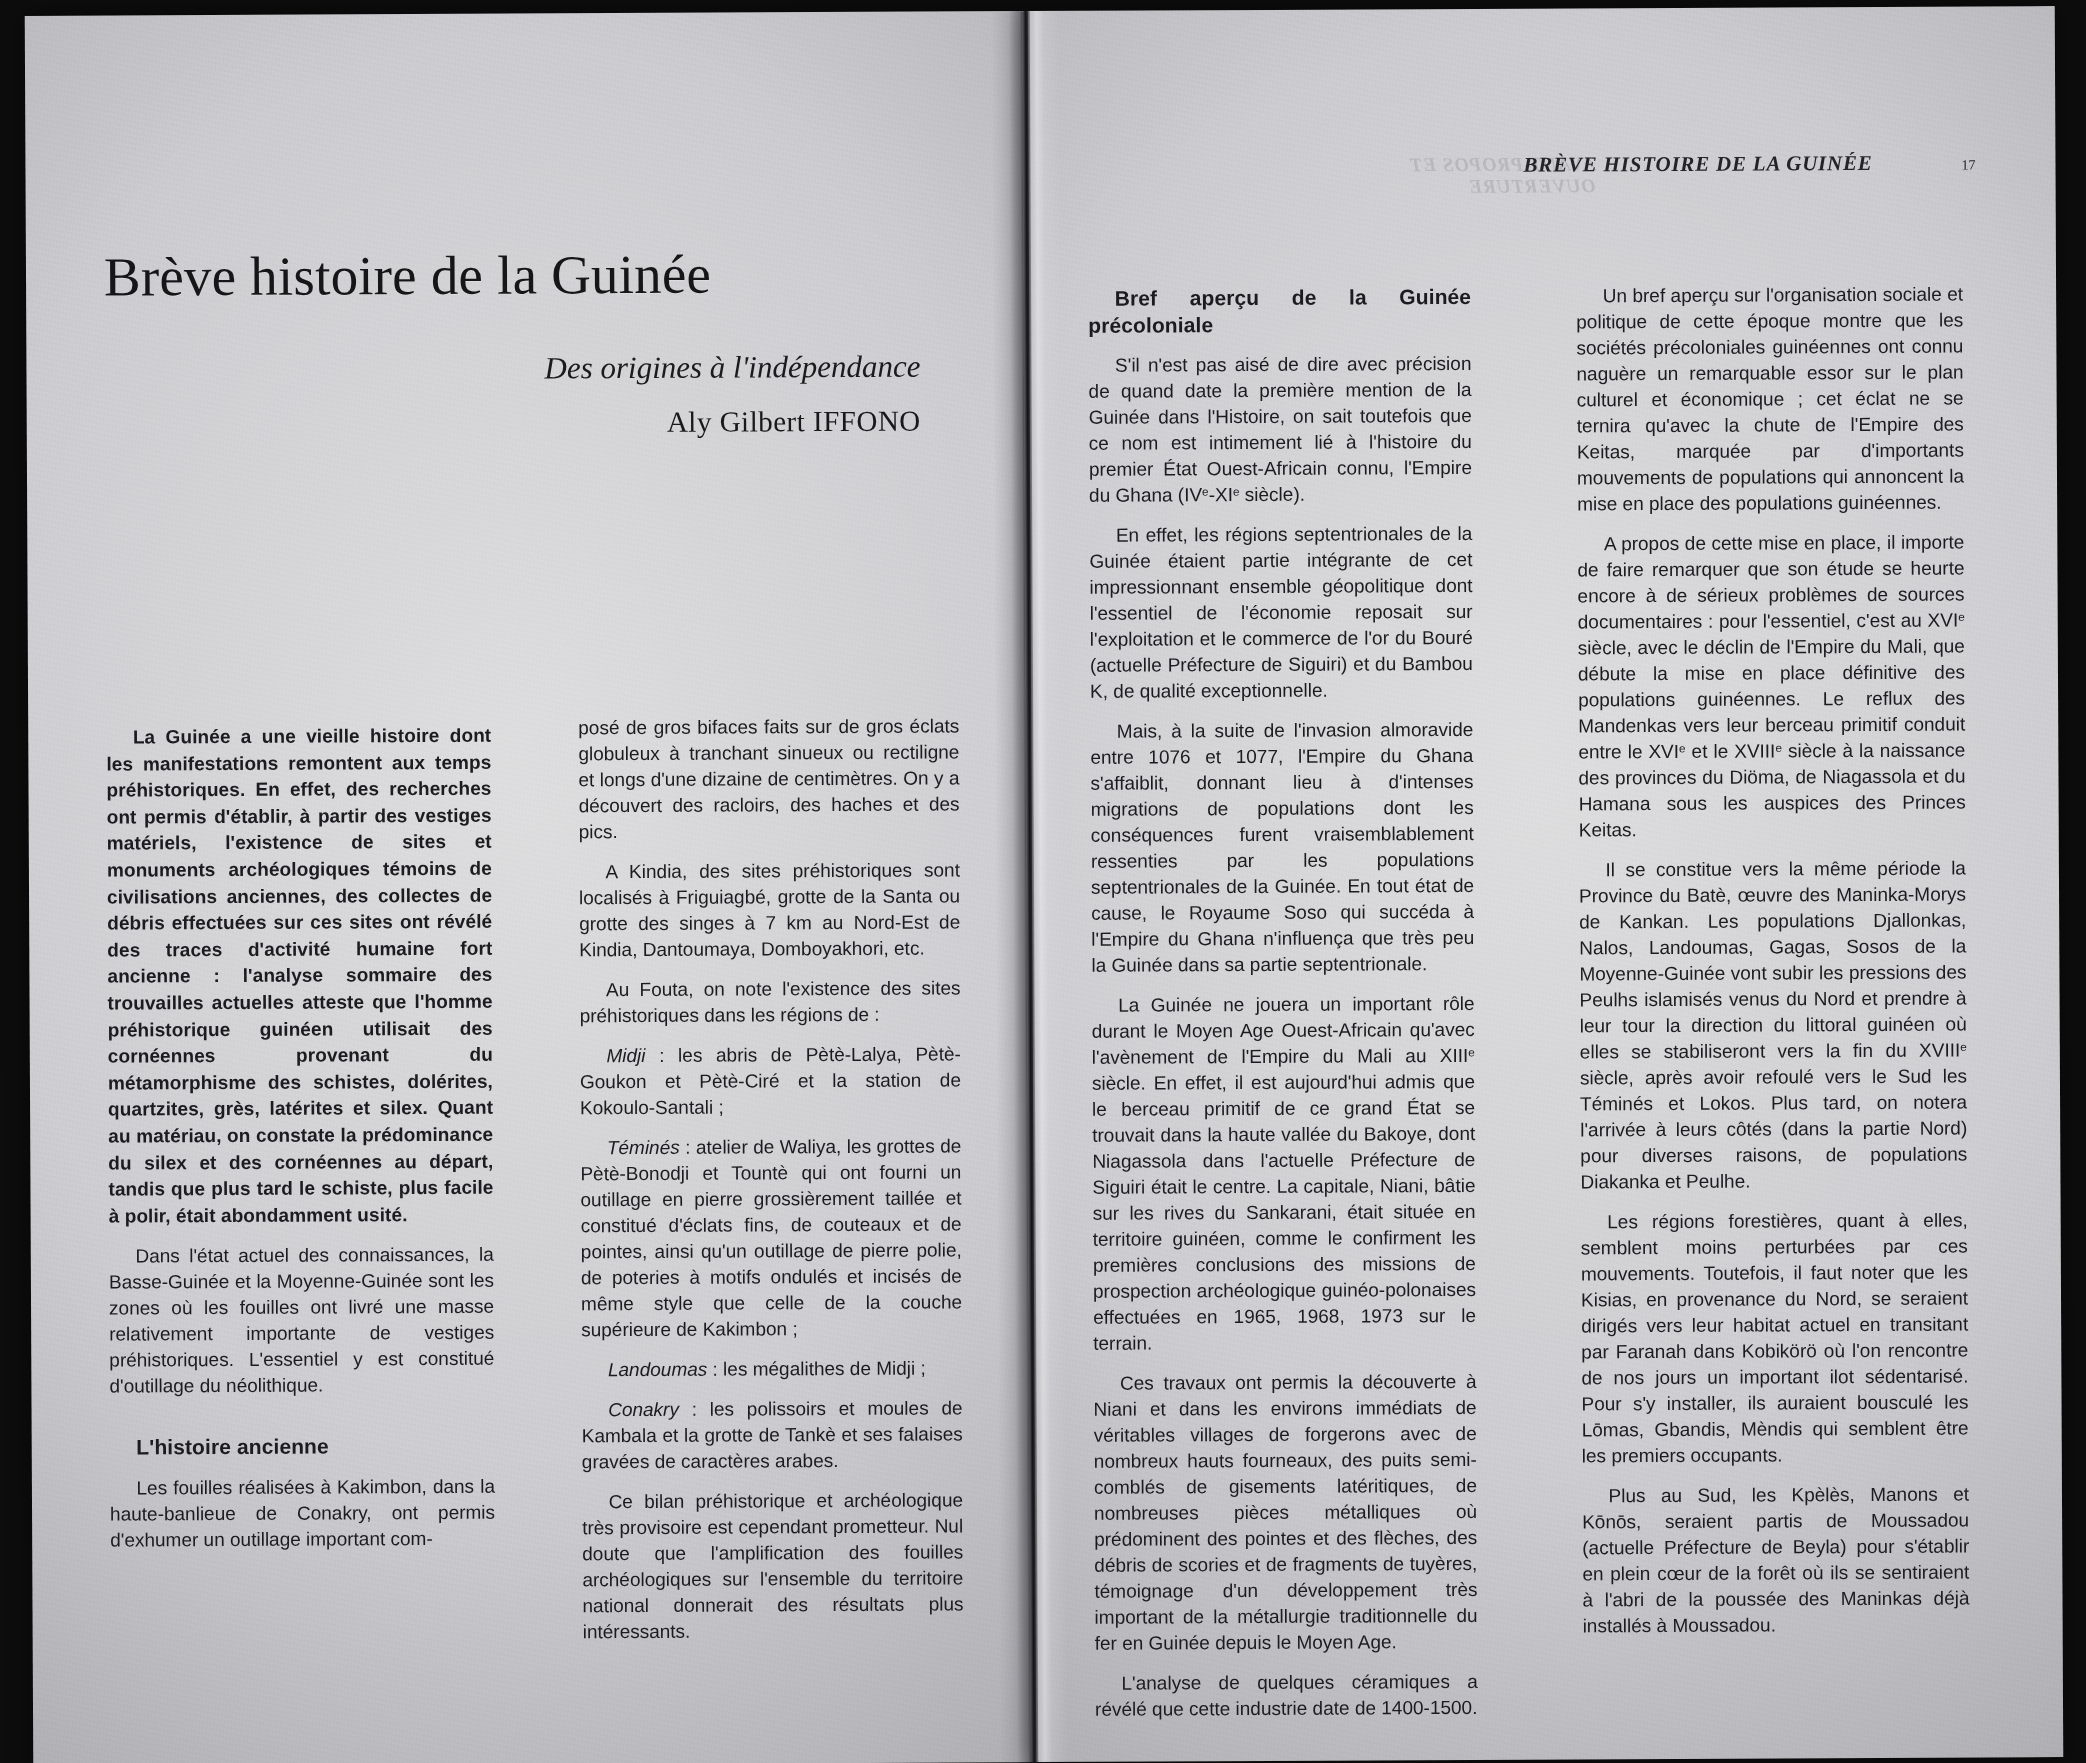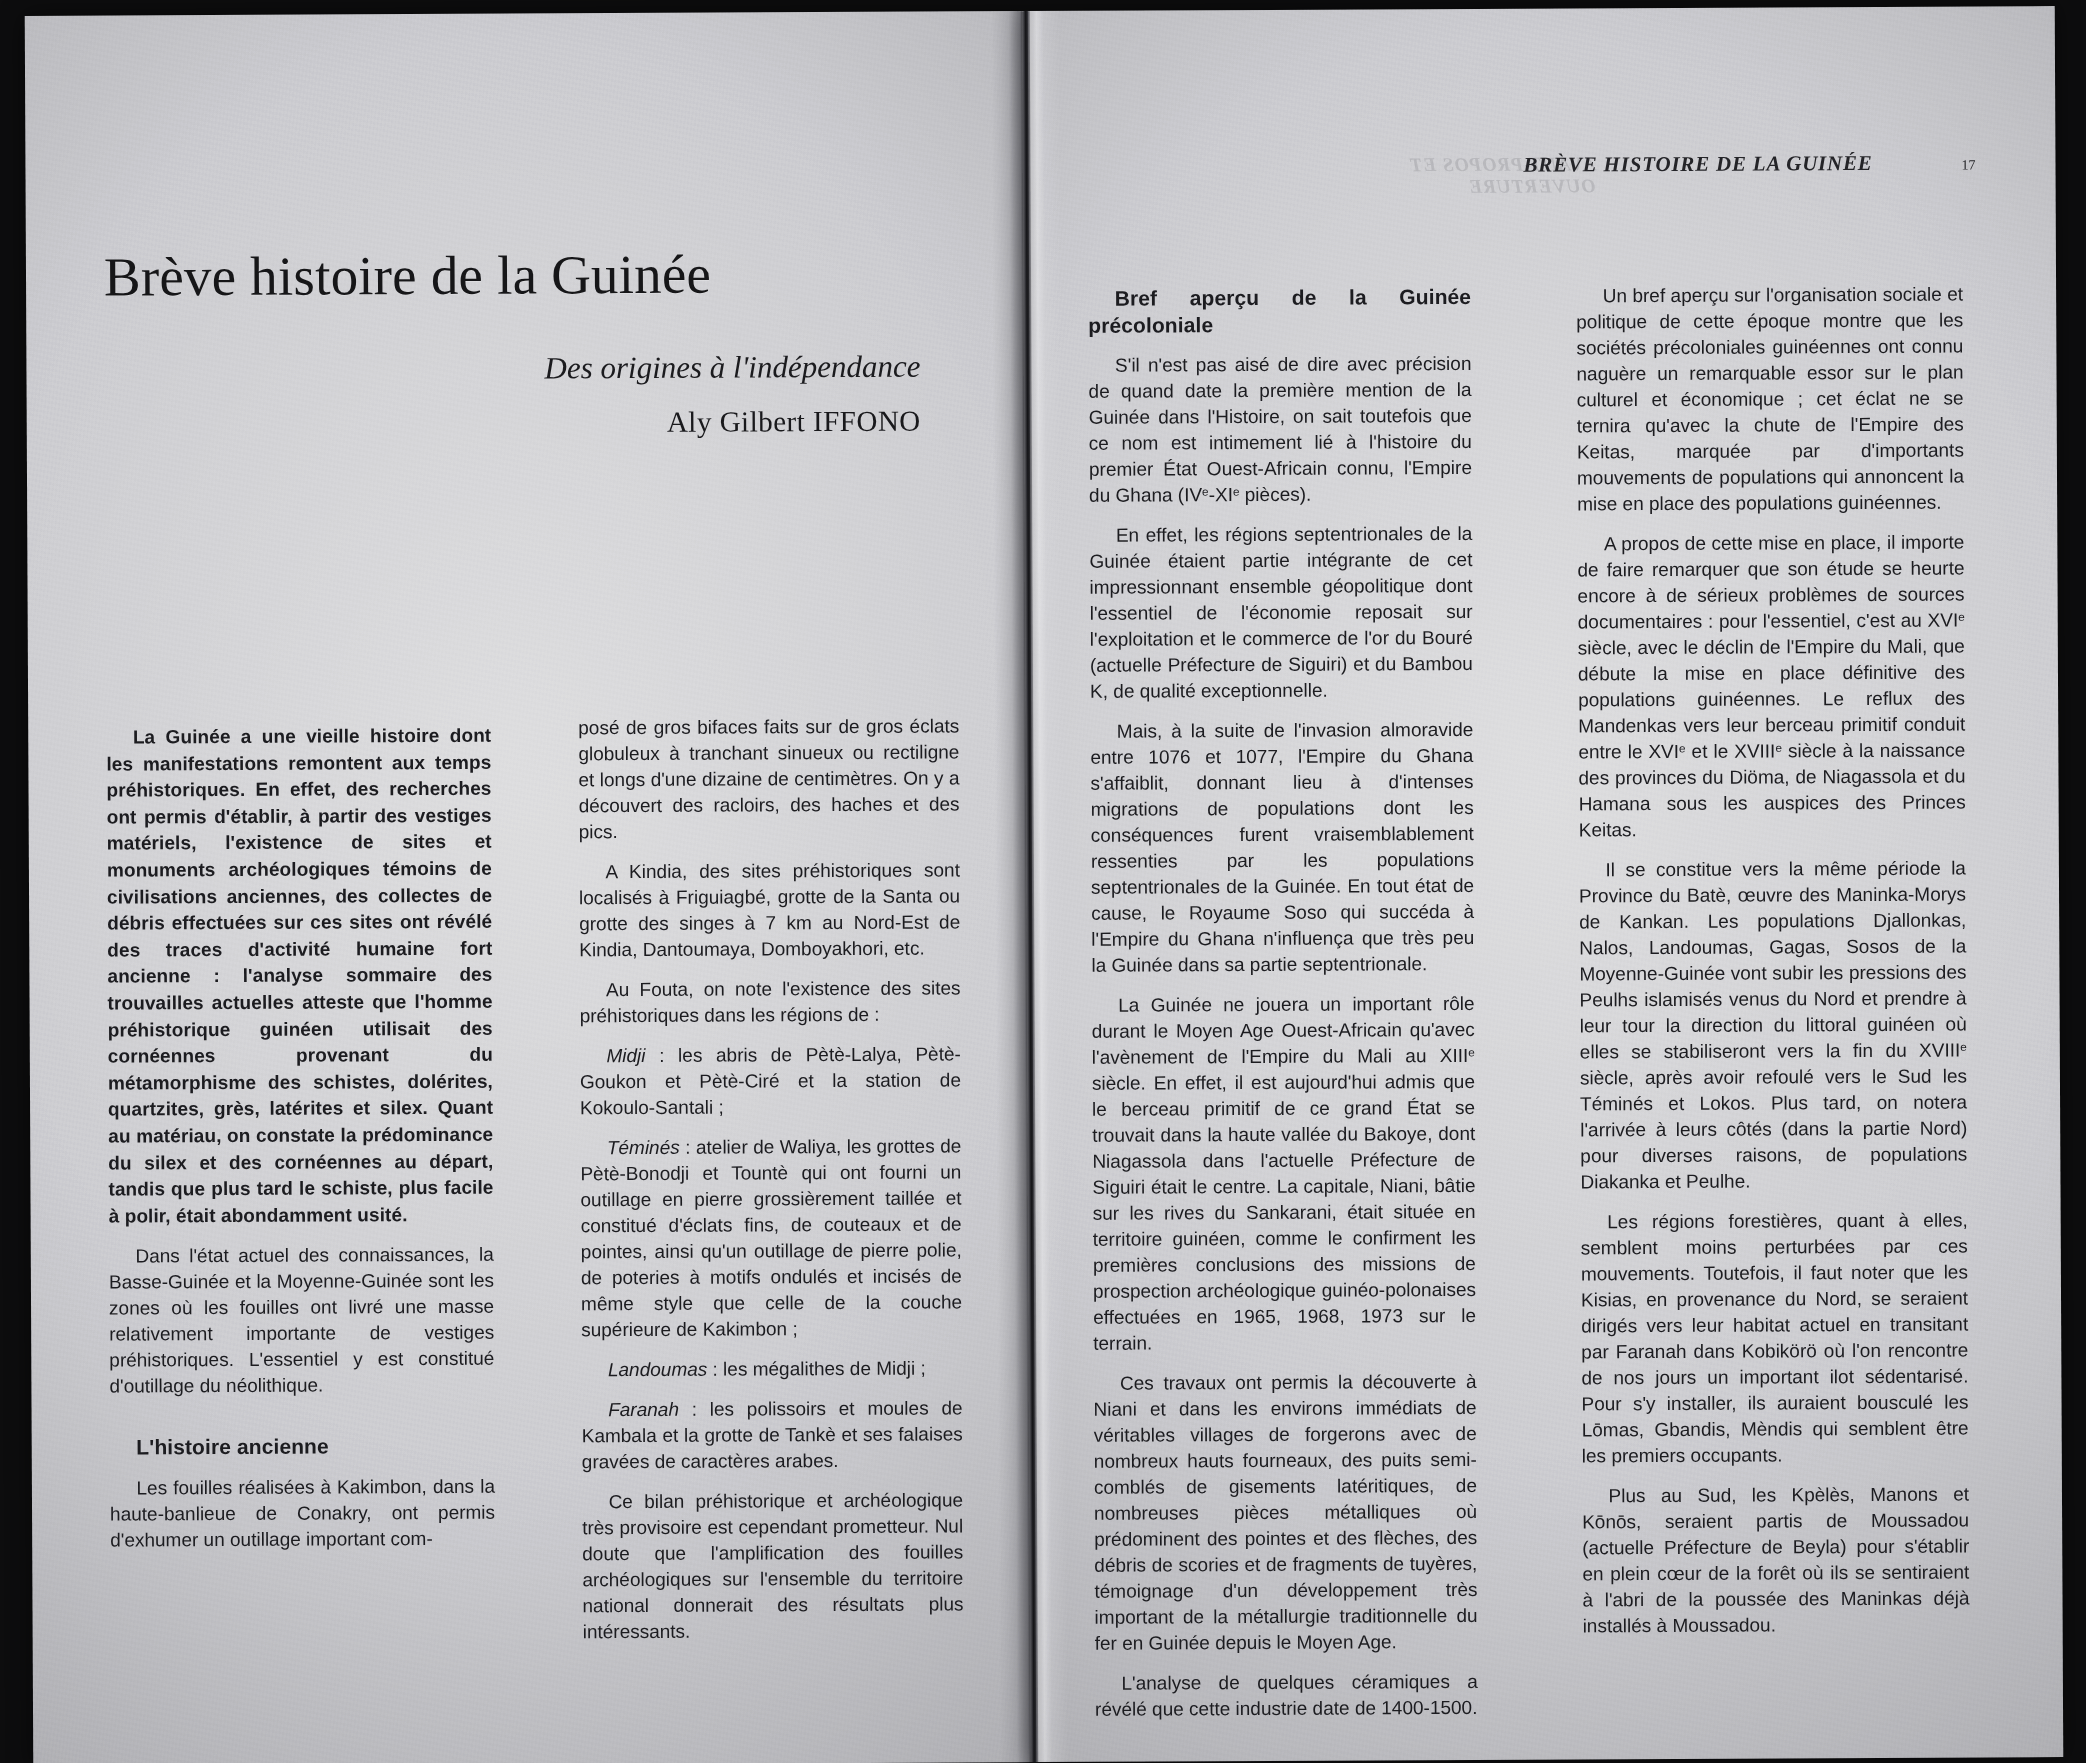--- a/index.html
+++ b/index.html
@@ -265,27 +265,27 @@
       <p>Les fouilles réalisées à Kakimbon, dans la haute-banlieue de Conakry, ont permis d'exhumer un outillage important com-</p>
     </div>
 
     <div class="col" id="col2">
       <p class="noind">posé de gros bifaces faits sur de gros éclats globuleux à tranchant sinueux ou rectiligne et longs d'une dizaine de centimètres. On y a découvert des racloirs, des haches et des pics.</p>
       <p>A Kindia, des sites préhistoriques sont localisés à Friguiagbé, grotte de la Santa ou grotte des singes à 7 km au Nord-Est de Kindia, Dantoumaya, Domboyakhori, etc.</p>
       <p>Au Fouta, on note l'existence des sites préhistoriques dans les régions de :</p>
       <p><span class="it">Midji</span><span> : les abris de Pètè-Lalya, Pètè-Goukon et Pètè-Ciré et la station de Kokoulo-Santali ;</span></p>
       <p><span class="it">Téminés</span><span> : atelier de Waliya, les grottes de Pètè-Bonodji et Tountè qui ont fourni un outillage en pierre grossièrement taillée et constitué d'éclats fins, de couteaux et de pointes, ainsi qu'un outillage de pierre polie, de poteries à motifs ondulés et incisés de même style que celle de la couche supérieure de Kakimbon ;</span></p>
       <p><span class="it">Landoumas</span><span> : les mégalithes de Midji ;</span></p>
-      <p><span class="it">Faranah</span><span> : les polissoirs et moules de Kambala et la grotte de Tankè et ses falaises gravées de caractères arabes.</span></p>
+      <p><span class="it">Conakry</span><span> : les polissoirs et moules de Kambala et la grotte de Tankè et ses falaises gravées de caractères arabes.</span></p>
       <p>Ce bilan préhistorique et archéologique très provisoire est cependant prometteur. Nul doute que l'amplification des fouilles archéologiques sur l'ensemble du territoire national donnerait des résultats plus intéressants.</p>
     </div>
 
     <div class="col" id="col3">
       <p class="subhead">Bref aperçu de la Guinée précoloniale</p>
-      <p><span>S'il n'est pas aisé de dire avec précision de quand date la première mention de la Guinée dans l'Histoire, on sait toutefois que ce nom est intimement lié à l'histoire du premier État Ouest-Africain connu, l'Empire du Ghana (IV</span><sup>e</sup><span>-XI</span><sup>e</sup><span> pièces).</span></p>
+      <p><span>S'il n'est pas aisé de dire avec précision de quand date la première mention de la Guinée dans l'Histoire, on sait toutefois que ce nom est intimement lié à l'histoire du premier État Ouest-Africain connu, l'Empire du Ghana (IV</span><sup>e</sup><span>-XI</span><sup>e</sup><span> siècle).</span></p>
       <p>En effet, les régions septentrionales de la Guinée étaient partie intégrante de cet impressionnant ensemble géopolitique dont l'essentiel de l'économie reposait sur l'exploitation et le commerce de l'or du Bouré (actuelle Préfecture de Siguiri) et du Bambou K, de qualité exceptionnelle.</p>
       <p>Mais, à la suite de l'invasion almoravide entre 1076 et 1077, l'Empire du Ghana s'affaiblit, donnant lieu à d'intenses migrations de populations dont les conséquences furent vraisemblablement ressenties par les populations septentrionales de la Guinée. En tout état de cause, le Royaume Soso qui succéda à l'Empire du Ghana n'influença que très peu la Guinée dans sa partie septentrionale.</p>
       <p><span>La Guinée ne jouera un important rôle durant le Moyen Age Ouest-Africain qu'avec l'avènement de l'Empire du Mali au XIII</span><sup>e</sup><span> siècle. En effet, il est aujourd'hui admis que le berceau primitif de ce grand État se trouvait dans la haute vallée du Bakoye, dont Niagassola dans l'actuelle Préfecture de Siguiri était le centre. La capitale, Niani, bâtie sur les rives du Sankarani, était située en territoire guinéen, comme le confirment les premières conclusions des missions de prospection archéologique guinéo-polonaises effectuées en 1965, 1968, 1973 sur le terrain.</span></p>
       <p>Ces travaux ont permis la découverte à Niani et dans les environs immédiats de véritables villages de forgerons avec de nombreux hauts fourneaux, des puits semi-comblés de gisements latéritiques, de nombreuses pièces métalliques où prédominent des pointes et des flèches, des débris de scories et de fragments de tuyères, témoignage d'un développement très important de la métallurgie traditionnelle du fer en Guinée depuis le Moyen Age.</p>
       <p>L'analyse de quelques céramiques a révélé que cette industrie date de 1400-1500.</p>
     </div>
 
     <div class="col" id="col4">
       <p>Un bref aperçu sur l'organisation sociale et politique de cette époque montre que les sociétés précoloniales guinéennes ont connu naguère un remarquable essor sur le plan culturel et économique ; cet éclat ne se ternira qu'avec la chute de l'Empire des Keitas, marquée par d'importants mouvements de populations qui annoncent la mise en place des populations guinéennes.</p>
       <p><span>A propos de cette mise en place, il importe de faire remarquer que son étude se heurte encore à de sérieux problèmes de sources documentaires : pour l'essentiel, c'est au XVI</span><sup>e</sup><span> siècle, avec le déclin de l'Empire du Mali, que débute la mise en place définitive des populations guinéennes. Le reflux des Mandenkas vers leur berceau primitif conduit entre le XVI</span><sup>e</sup><span> et le XVIII</span><sup>e</sup><span> siècle à la naissance des provinces du Diöma, de Niagassola et du Hamana sous les auspices des Princes Keitas.</span></p>

